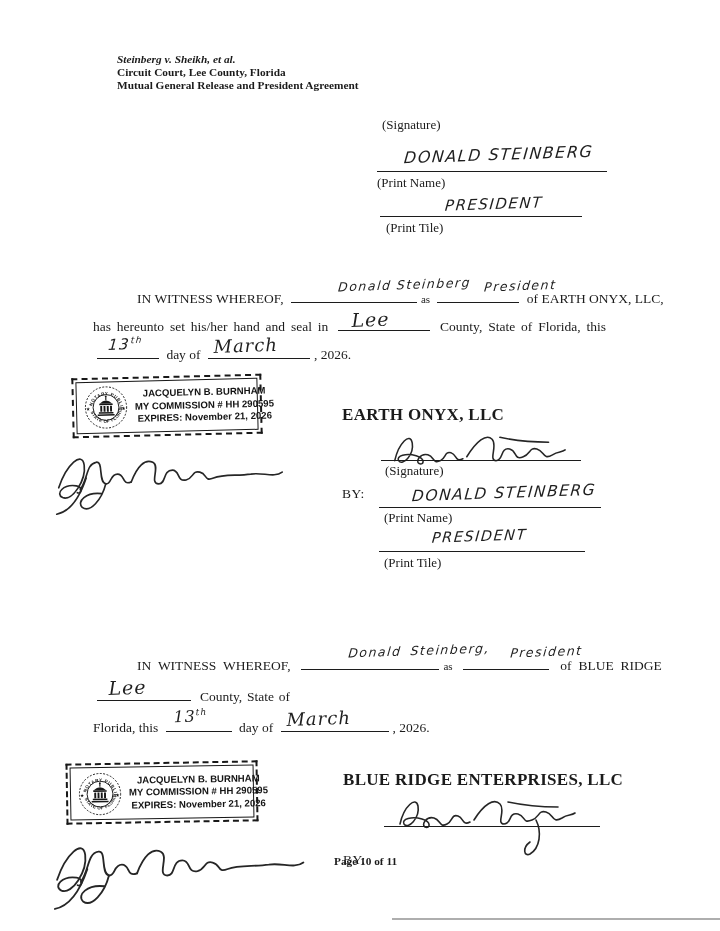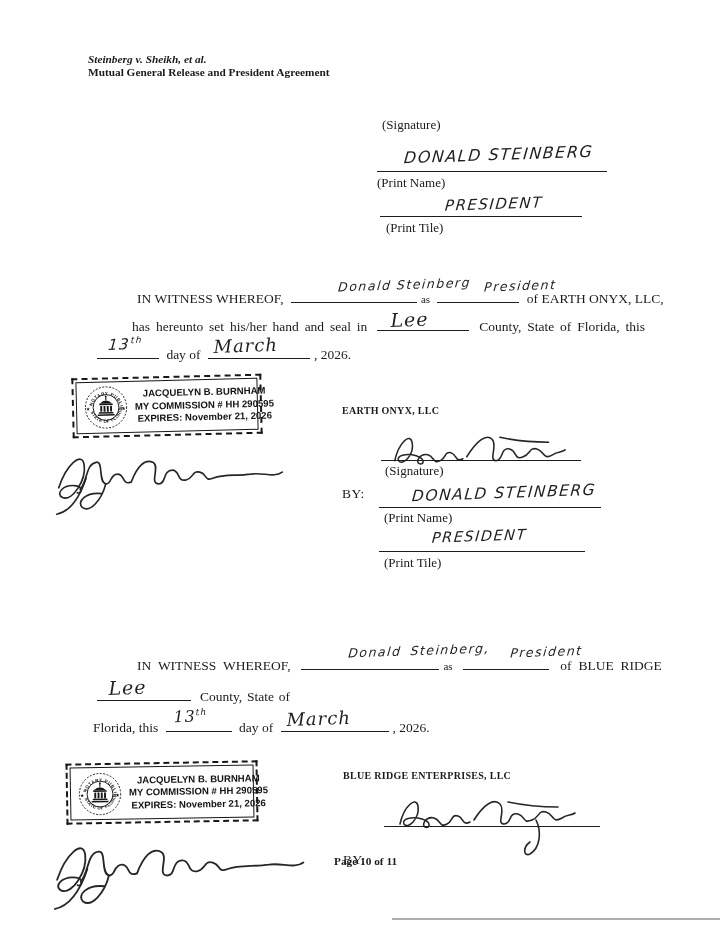--- a/index.html
+++ b/index.html
@@ -6,53 +6,54 @@
   body{
     width:720px;height:931px;background:#ffffff;position:relative;overflow:hidden;
     font-family:"Liberation Serif", serif;color:#1b1b1b;
   }
   .abs{position:absolute;}
   .i{font-style:italic;}
   
   .lbl{font-size:13px;white-space:nowrap;}
   .hline{border-top:1.4px solid #1c1c1c;height:0;}
   
-  .case-header{font-size:11.3px;line-height:13.2px;font-weight:bold;white-space:nowrap;}
+  .case-header{font-size:11.3px;line-height:13.2px;font-weight:bold;white-space:nowrap;margin-left:29px;}
   
   .para{font-size:13.5px;white-space:nowrap;}
   .pline{white-space:nowrap;}
   .p1 .pline{height:28px;line-height:28px;}
   .p2 .pline{height:31px;line-height:31px;}
   .blank{display:inline-block;border-bottom:1.4px solid #1c1c1c;position:relative;height:15px;vertical-align:baseline;margin:0 4px;}
   .fill{position:absolute;white-space:nowrap;transform-origin:left bottom;}
   
   .hand-print{
     font-family:"DejaVu Sans", sans-serif;font-style:italic;color:#1f1f1f;
     letter-spacing:1.5px;white-space:nowrap;transform:rotate(-2deg) skewX(-7deg);
   }
   .hand-cursive{
     font-family:"DejaVu Serif", serif;font-style:italic;color:#1f1f1f;
     letter-spacing:1px;white-space:nowrap;transform:rotate(-2deg);
   }
   
   .stamp{border:2.5px dashed #181818;padding:2px;background:rgba(255,255,255,.6);}
   .stamp-inner{border:1.6px solid #181818;display:flex;align-items:center;gap:6px;padding:3px 6px;height:100%;box-sizing:border-box;}
   .stamp-text{flex:1;text-align:center;font-family:"Liberation Sans", sans-serif;font-weight:bold;font-size:9.6px;line-height:12.6px;color:#141414;white-space:nowrap;}
-  .company{font-size:10px;font-weight:bold;letter-spacing:.3px;white-space:nowrap;}
+  .company{font-size:17px;font-weight:bold;letter-spacing:.3px;white-space:nowrap;}
   .by{font-size:13.5px;letter-spacing:.5px;margin-top:40px;}
   .pageno{font-size:11.3px;font-weight:bold;}
   .scanline{background:#aeaeae;height:2px;}
   sup{font-size:9px;}
   svg{display:block;}
 </style>
 </head>
 <body>
 
 <div class="abs case-header" style="left:88px;top:53px;">
   <div class="i">Steinberg v. Sheikh, et al.</div>
+  <div>Circuit Court, Lee County, Florida</div>
   <div>Mutual General Release and President Agreement</div>
 </div>
 
 <div class="abs lbl" style="left:382px;top:117px;">(Signature)</div>
 
 <div class="abs hand-print" style="left:404px;top:145px;font-size:16px;">DONALD STEINBERG</div>
 <div class="abs hline" style="left:377px;top:171px;width:230px;"></div>
 <div class="abs lbl" style="left:377px;top:175px;">(Print Name)</div>
 
 <div class="abs hand-print" style="left:445px;top:195px;font-size:15px;">PRESIDENT</div>
@@ -63,21 +64,21 @@
   <div class="pline" style="text-indent:44px;">
     <span>IN WITNESS WHEREOF,</span>
     <span class="blank" style="width:126px;">
       <span class="fill hand-print" style="left:2px;bottom:-1px;font-size:12.5px;">Donald Steinberg</span>
     </span><span style="font-size:11px;">as</span>
     <span class="blank" style="width:82px;">
       <span class="fill hand-print" style="left:2px;bottom:-1px;font-size:12.5px;">President</span>
     </span>
     <span>of EARTH ONYX, LLC,</span>
   </div>
-  <div class="pline" style="word-spacing:2.5px;text-align:right;">
+  <div class="pline" style="word-spacing:2.5px;">
     <span>has hereunto set his/her hand and seal in</span>
     <span class="blank" style="width:92px;">
       <span class="fill hand-cursive" style="left:14px;bottom:-4px;font-size:19px;">Lee</span>
     </span>
     <span>County, State of Florida, this</span>
   </div>
   <div class="pline">
     <span class="blank" style="width:62px;">
       <span class="fill hand-print" style="left:10px;bottom:-1px;font-size:15px;"><span>13</span><sup>th</sup></span>
     </span>

